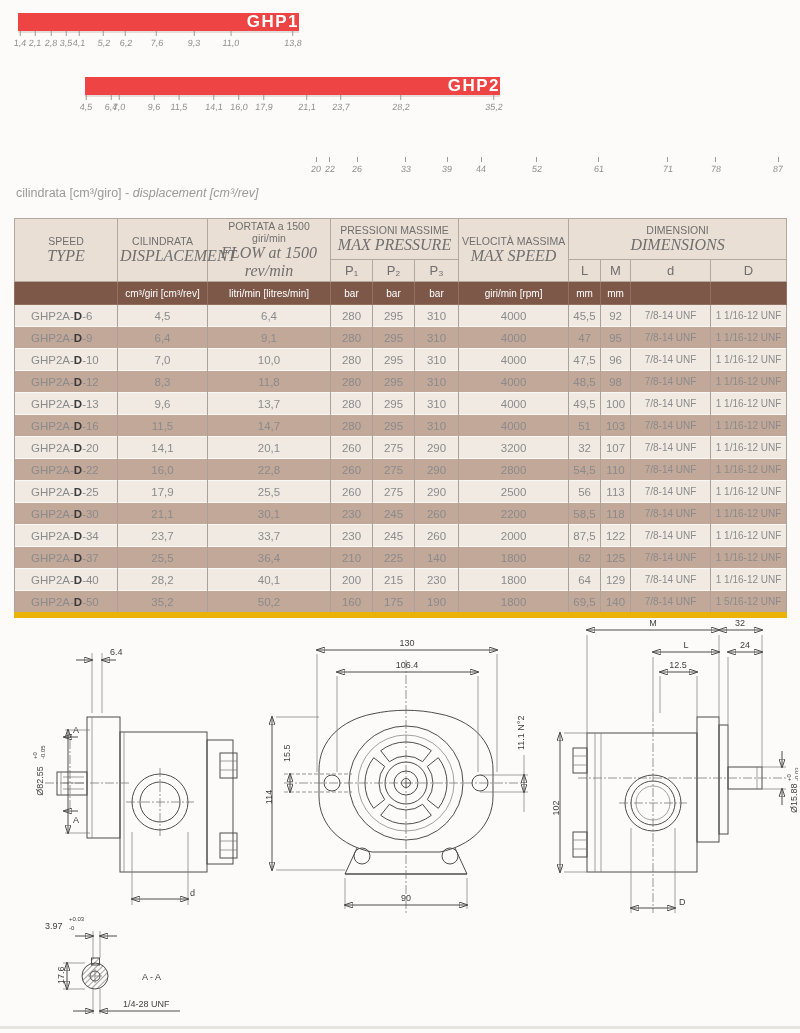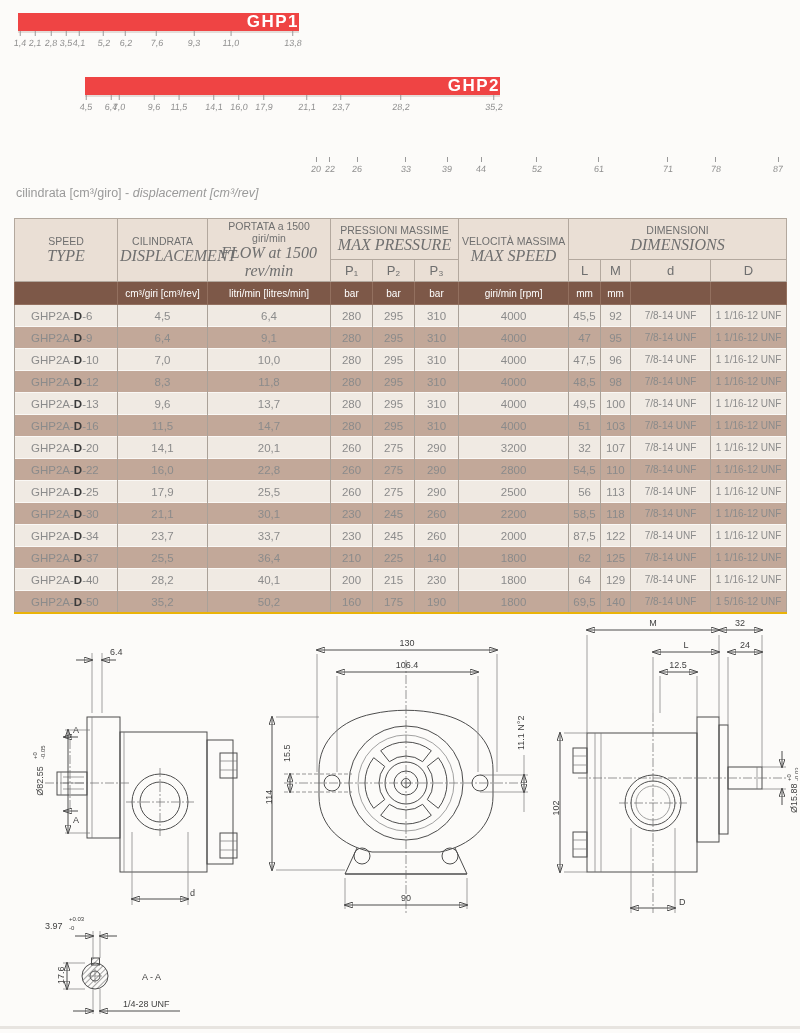--- a/index.html
+++ b/index.html
@@ -26,21 +26,21 @@
   th .h-en{display:block;font-size:16px;font-style:italic;font-family:Liberation Serif, serif;}
   tr.subrow th{height:17px;font-size:13px;}
   tr.unitrow th{background:#7d5848;color:#fff;font-size:10px;height:20px;border-color:#93705f;font-style:normal;}
   tbody td{border-left:1px solid #aaa198;border-right:1px solid #aaa198;border-top:1px solid #faf8f5;
            text-align:center;height:21px;padding:0 1px;}
   tbody tr:nth-child(odd){background:#f0eae3;}
   tbody tr:nth-child(even){background:#c2a899;}
   tbody td.c-type{text-align:left;padding-left:16px;}
   tbody td.c-type b{color:#3a3a3a;}
   tbody td:nth-child(10),tbody td:nth-child(11){font-size:10px;}
-  tbody{border-bottom:2px solid #eab308;}
+  tbody{border-bottom:6px solid #eab308;}
 
   
   .drw{position:absolute;}
   .drw line,.drw path,.drw rect,.drw circle,.drw ellipse,.drw polyline{stroke:#4d4d4d;fill:none;stroke-width:1;}
   .drw .thin{stroke:#7a7a7a;stroke-width:.7;}
   .drw .cl{stroke:#6a6a6a;stroke-width:.7;stroke-dasharray:9 2 2 2;}
   .drw .dash{stroke:#6a6a6a;stroke-width:.7;stroke-dasharray:4 2;}
   .drw text{fill:#3f3f3f;font-size:9px;stroke:none;font-family:"Liberation Sans",sans-serif;}
   .drw text.sm{font-size:6px;}
   .drw .hatch{fill:url(#hp);}

